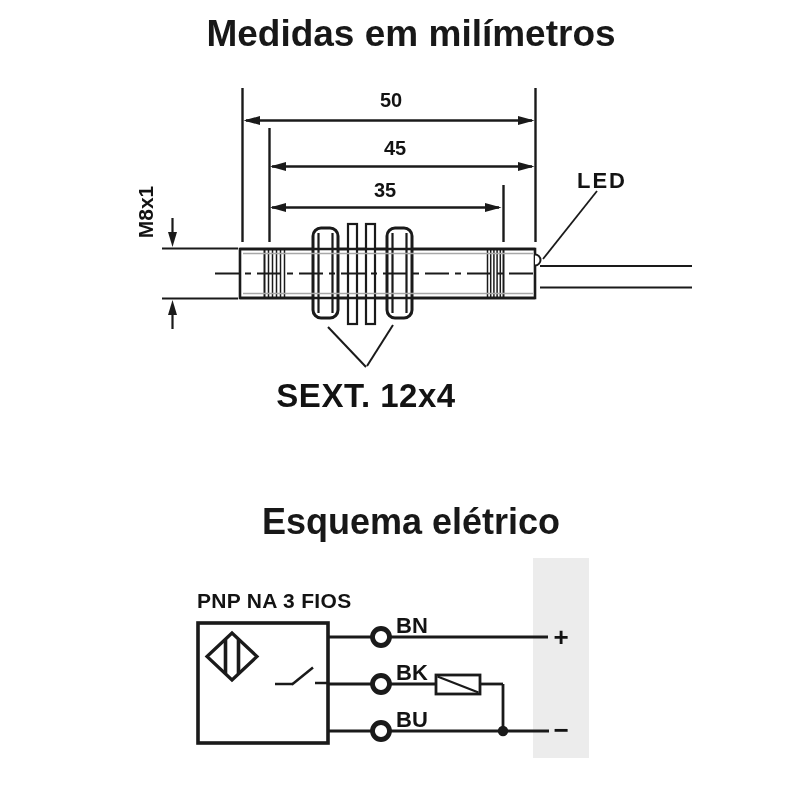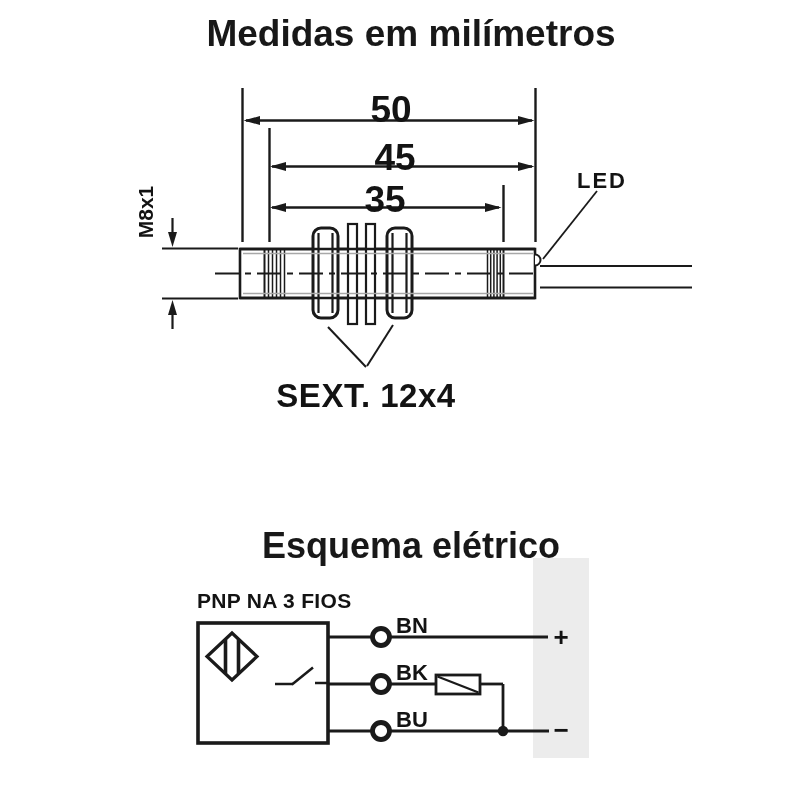--- a/index.html
+++ b/index.html
@@ -3,21 +3,21 @@
 <meta charset="utf-8">
 <style>
   html,body{margin:0;padding:0;background:#fff;}
   #stage{
     position:relative;width:800px;height:800px;background:#fff;
     font-family:"Liberation Sans",sans-serif;color:#111;overflow:hidden;
   }
   #linework{position:absolute;left:0;top:0;width:800px;height:800px;}
   .lbl{position:absolute;font-weight:bold;color:#131313;white-space:nowrap;}
   .title{left:0;right:0;text-align:center;font-size:37px;letter-spacing:0px;color:#181818;padding-left:22px;}
-  .dim{font-size:37px;transform:translateX(-50%);}
+  .dim{font-size:20px;transform:translateX(-50%);}
   .led{font-size:22px;letter-spacing:2px;}
   .m8{font-size:21px;transform:translate(-50%,-50%) rotate(-90deg);}
   .sext{font-size:33px;transform:translateX(-50%);letter-spacing:0.5px;}
   .pnp{font-size:21px;letter-spacing:0.3px;}
   .wirelbl{font-size:22px;}
   .term{font-size:26px;transform:translate(-50%,-50%);}
 </style>
 </head>
 <body>
 
@@ -134,21 +134,21 @@
   <div class="lbl dim" style="left:391px;top:89px;">50</div>
   <div class="lbl dim" style="left:395px;top:137px;">45</div>
   <div class="lbl dim" style="left:385px;top:179px;">35</div>
 
   <div class="lbl led" style="left:577px;top:168px;">LED</div>
 
   <div class="lbl m8" style="left:146px;top:212px;">M8x1</div>
 
   <div class="lbl sext" style="left:366px;top:377px;">SEXT. 12x4</div>
 
-  <div class="lbl title" style="top:501px;font-size:36px;margin-top:24px;">Esquema elétrico</div>
+  <div class="lbl title" style="top:501px;font-size:36px;">Esquema elétrico</div>
 
   <div class="lbl pnp" style="left:197px;top:589px;">PNP NA 3 FIOS</div>
 
   <div class="lbl wirelbl" style="left:396px;top:613px;">BN</div>
   <div class="lbl wirelbl" style="left:396px;top:660px;text-align:center;">BK</div>
   <div class="lbl wirelbl" style="left:396px;top:707px;">BU</div>
 
   <div class="lbl term" style="left:561px;top:637px;">+</div>
   <div class="lbl term" style="left:561px;top:730px;">−</div>
 

